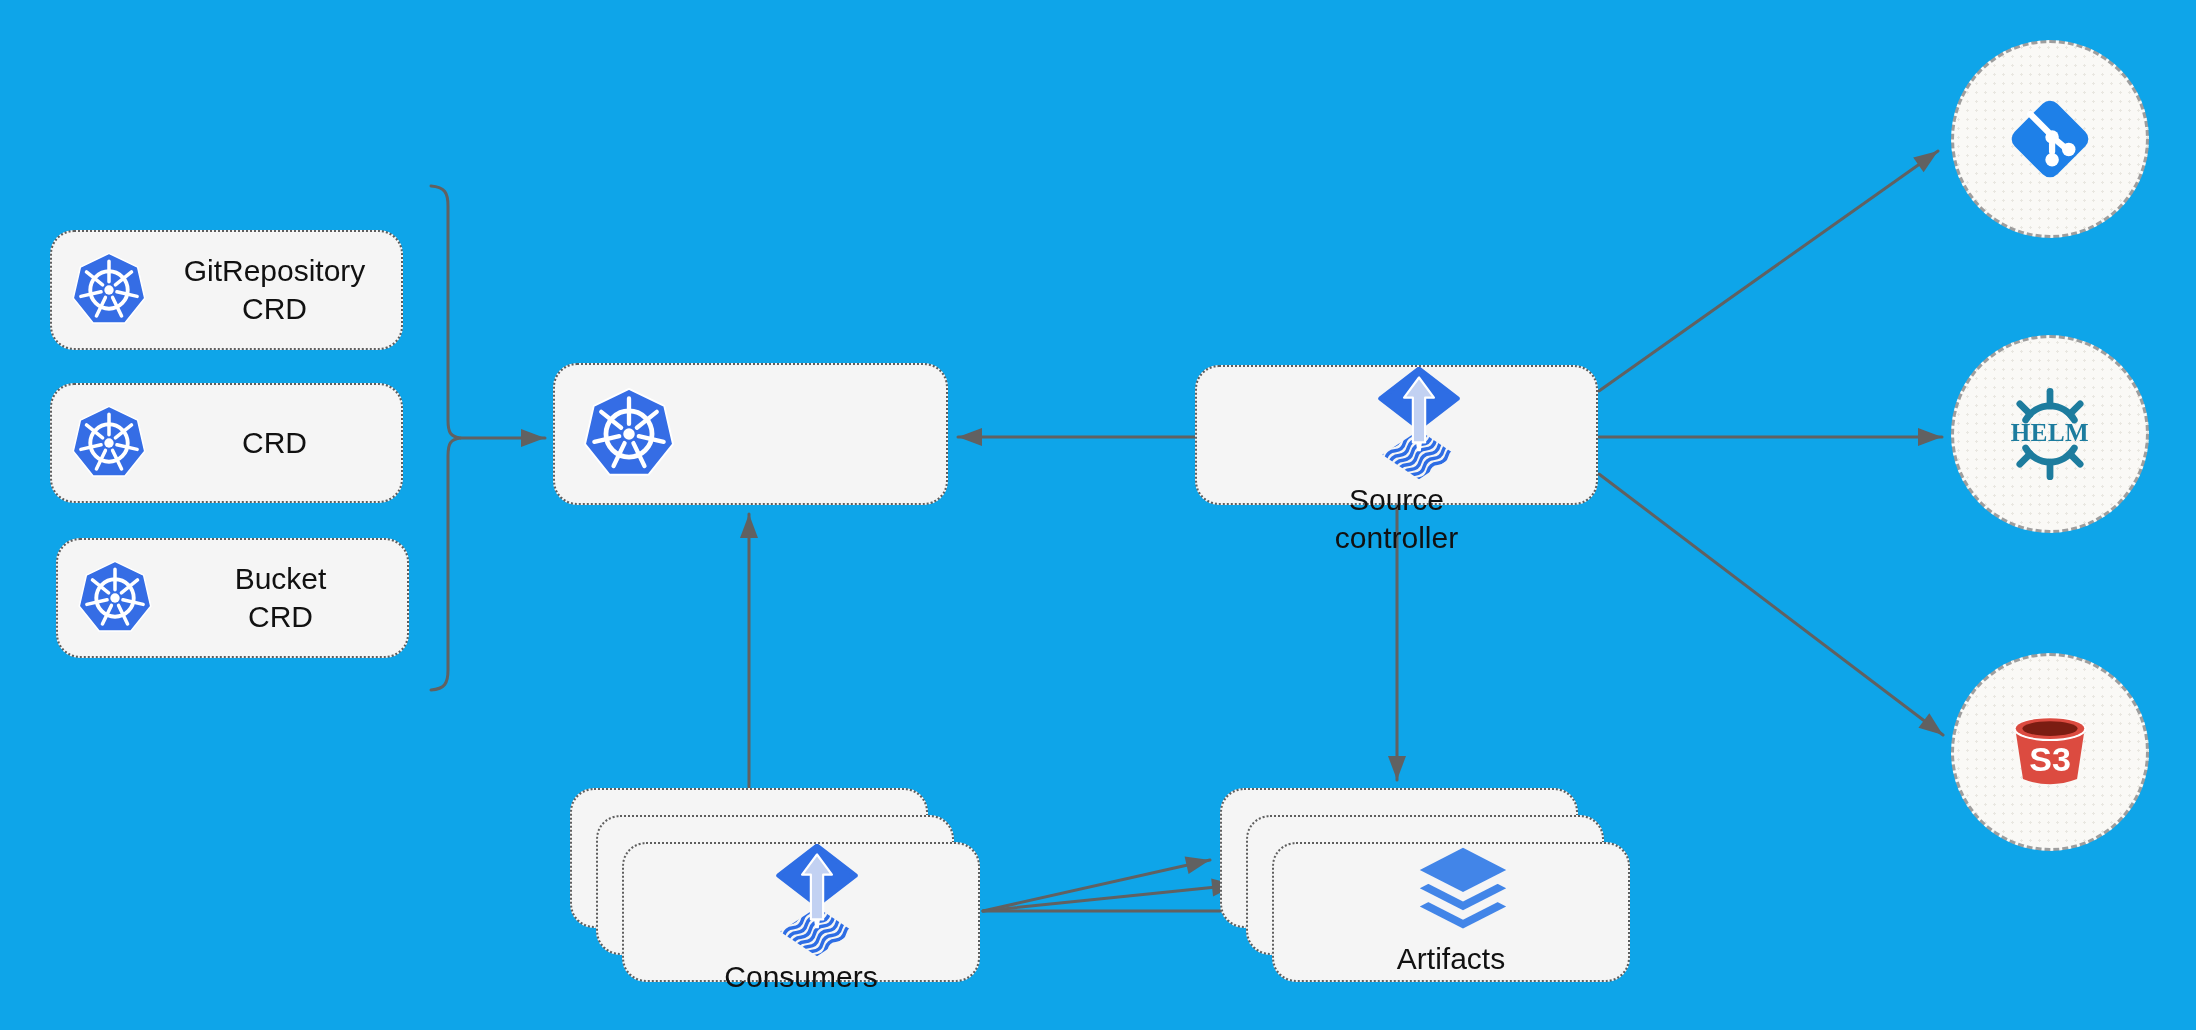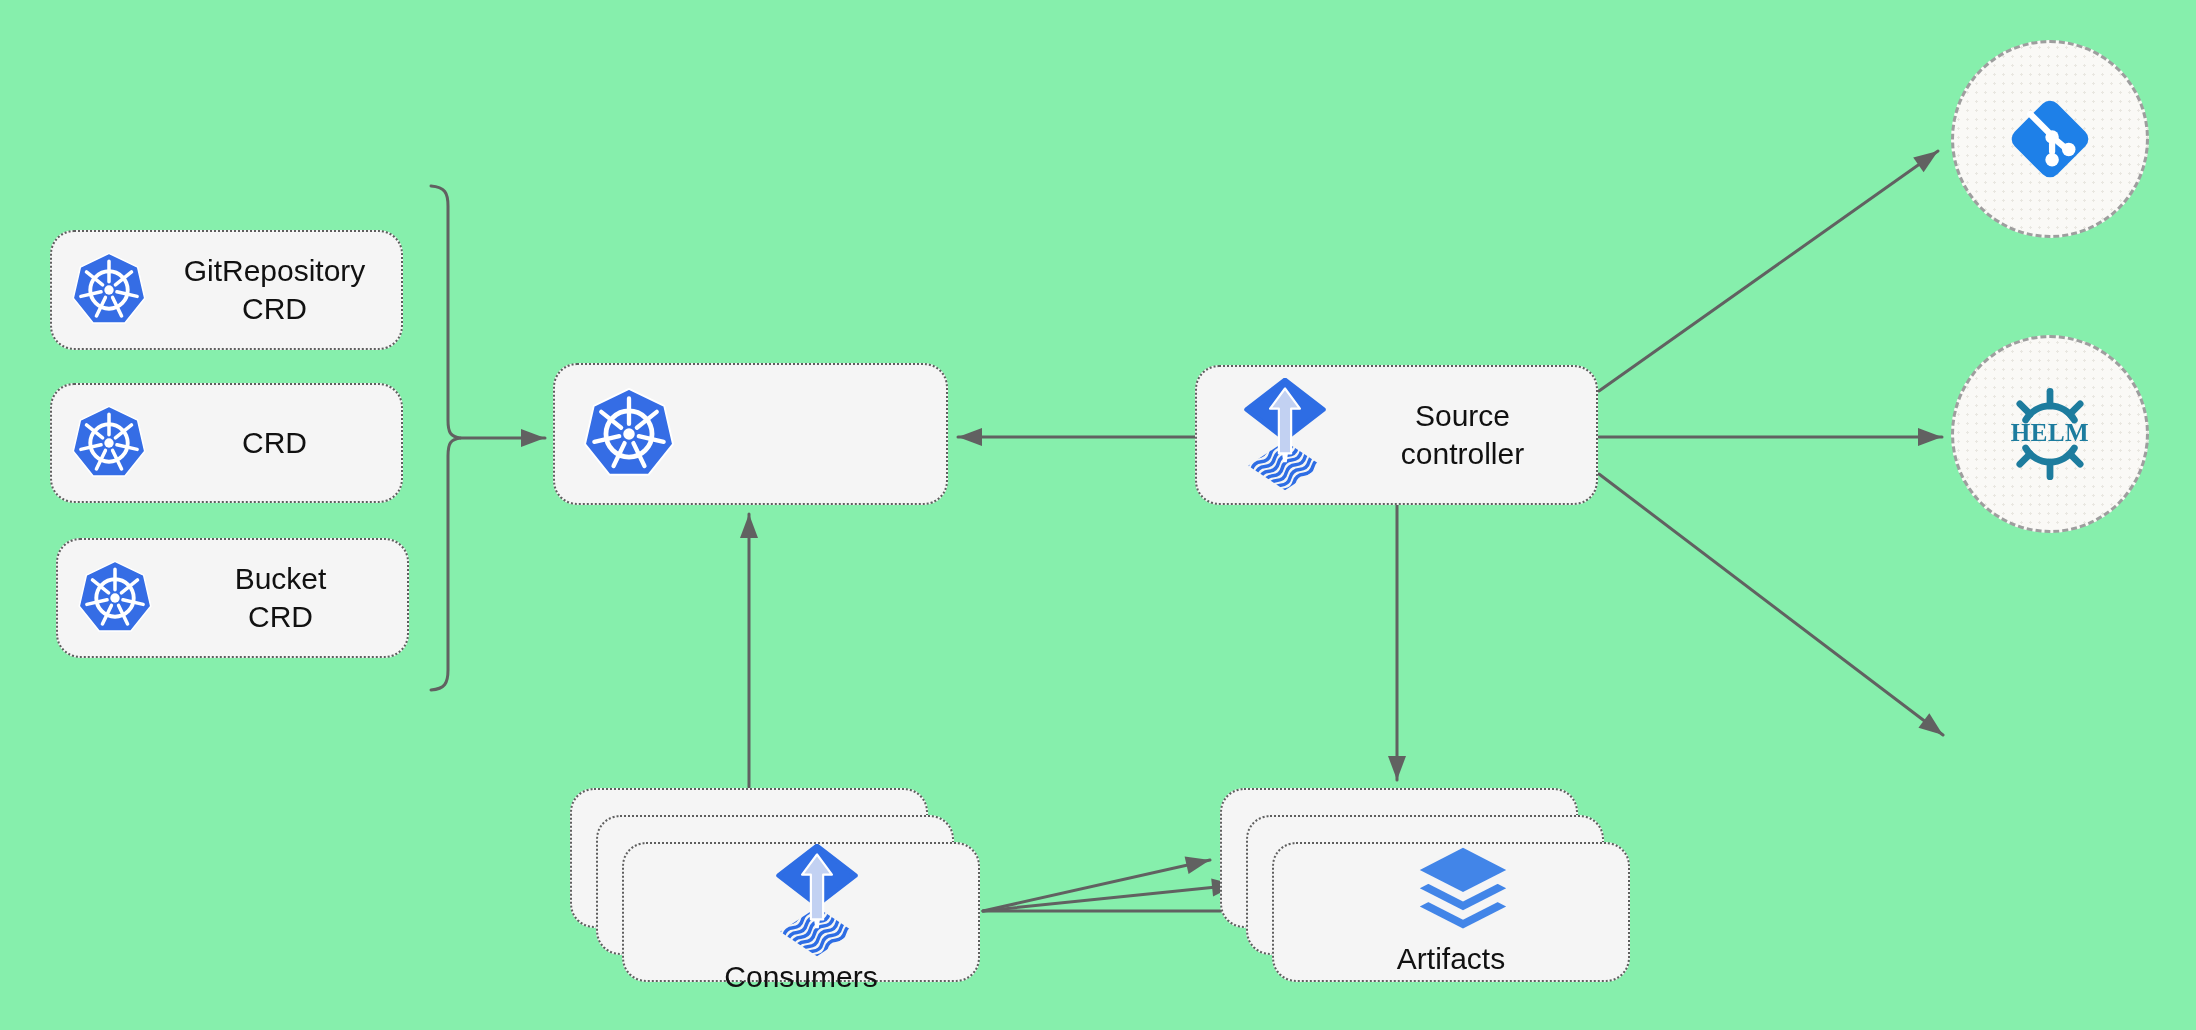--- a/index.html
+++ b/index.html
@@ -1,17 +1,17 @@
 <!DOCTYPE html>
 <html style="--kubernetes_blue: #356DE5; --flux_blue: #2E6DE4; --flux_light: #C2D1F2; --git_blue: #1E80E8; --helm_teal: #1D7C9E; --s3_red: #DC4B40; --s3_dark: #7B1D12; --layers_blue: #4285E8; --arrow_gray: #616161; --box_fill: #F5F5F5; --box_border: #5E5E5E; --circle_fill: #FAF9F6; --circle_border: #9E9E9E; --text_color: #111111;"><head>
 <meta charset="utf-8">
 <style>
   html,body{margin:0;padding:0;background:#ffffff;}
   #canvas{
-    position:relative;width:2196px;height:1030px;background:#86efac;overflow:hidden;
+    position:relative;width:2196px;height:1030px;background:#0ea5e9;overflow:hidden;
     font-family:"Liberation Sans","DejaVu Sans",sans-serif;color:#111;
   }
   .box{
     position:absolute;box-sizing:border-box;background:var(--box_fill,#f5f5f5);
     border:2.5px dotted var(--box_border,#5e5e5e);border-radius:24px;
     display:flex;align-items:center;
   }
   .box .label{
     flex:1;text-align:center;font-size:30px;line-height:38px;color:var(--text_color,#111);
   }
@@ -20,21 +20,21 @@
   .crd{width:353px;height:120px;}
   #crd-git{left:50px;top:230px;}
   #crd-helm{left:50px;top:383px;}
   #crd-bucket{left:56px;top:538px;}
   .crd .icon{margin-left:18px;}
   
   #k8s-api{left:553px;top:363px;width:395px;height:142px;}
   #k8s-api .icon{margin-left:26px;}
   #k8s-api .label{font-size:31px;}
   
-  #source-controller{left:1195px;top:365px;width:403px;height:140px;}
+  #source-controller{left:1195px;top:365px;width:403px;height:140px;flex-direction:column;}
   #source-controller .icon{margin-left:44px;}
   
   .stackbox{width:358px;height:140px;}
   #consumers-back{left:570px;top:788px;}
   #consumers-mid{left:596px;top:815px;}
   #consumers{left:622px;top:842px;flex-direction:column;}
   #consumers .icon{margin-left:32px;}
   #artifacts-back{left:1220px;top:788px;}
   #artifacts-mid{left:1246px;top:815px;}
   #artifacts{left:1272px;top:842px;flex-direction:column;}
@@ -230,14 +230,25 @@
           <path d="M30.9,30.9 L21,21"></path>
           <path d="M50,77 L50,91"></path>
           <path d="M69.1,69.1 L79,79"></path>
           <path d="M30.9,69.1 L21,79"></path>
         </g>
       </svg>
       <span class="helm-text">HELM</span>
     </div>
   </div>
 
+  <div class="endpoint" id="endpoint-s3">
+    <div class="icon-wrap" style="width:104px;height:104px;">
+      <svg width="104" height="104" viewBox="0 0 100 100">
+        <path d="M17,30 L24,76 Q50,86 76,76 L83,30 Z" style="fill:var(--s3_red,#DC4B40)"></path>
+        <ellipse cx="50" cy="28" rx="35" ry="11.5" style="fill:#ffffff"></ellipse>
+        <ellipse cx="50" cy="27.5" rx="33" ry="10" style="fill:var(--s3_red,#DC4B40)"></ellipse>
+        <ellipse cx="50" cy="27.5" rx="26.5" ry="7" style="fill:var(--s3_dark,#7B1D12)"></ellipse>
+      </svg>
+      <span class="s3-text">S3</span>
+    </div>
+  </div>
 
 </div>
 
 </body></html>

